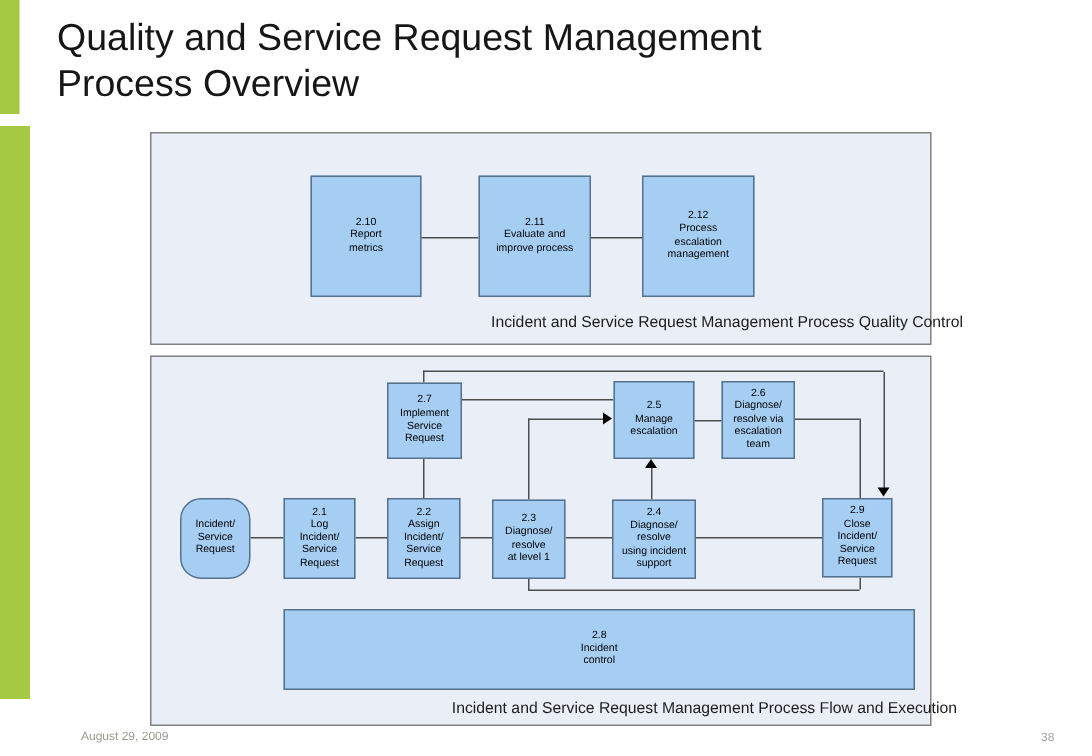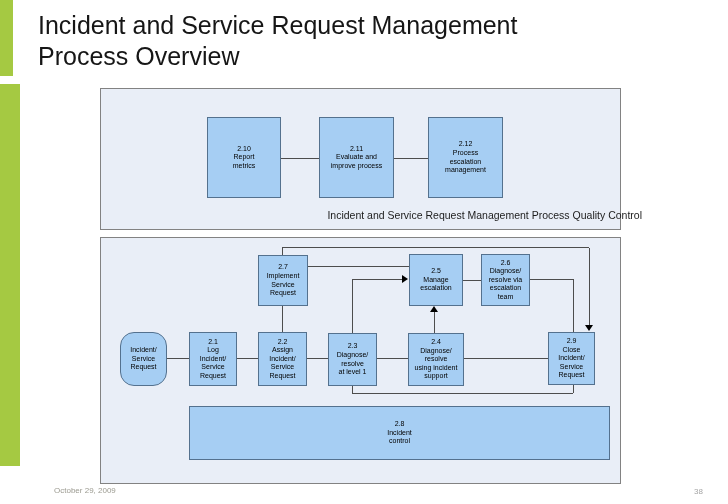--- a/index.html
+++ b/index.html
@@ -79,27 +79,28 @@
   .page-number { position:absolute; left:694px; top:487px; font-size:8px; color:#a5a5a5; }
 </style>
 </head>
 <body>
 
 <div class="slide">
 
   <div class="bar-top"></div>
   <div class="bar-main"></div>
 
-  <h1 class="title">Incident and Service Request Management
+  <h1 class="title">Quality and Service Request Management
 Process Overview</h1>
 
   <div class="sec" id="sec1"></div>
   <div class="sec-label" id="label1">Incident and Service Request Management Process Quality Control</div>
 
   <div class="sec" id="sec2"></div>
+  <div class="sec-label" id="label2">Incident and Service Request Management Process Flow and Execution</div>
 
   <div class="hline" id="qc1"></div>
   <div class="hline" id="qc2"></div>
   <div class="hline" id="fl0"></div>
   <div class="hline" id="fl1"></div>
   <div class="hline" id="fl2"></div>
   <div class="hline" id="fl3"></div>
   <div class="hline" id="fl4"></div>
   <div class="vline" id="v72"></div>
   <div class="vline" id="v7t"></div>
@@ -167,16 +168,16 @@
 team</div>
   <div class="pbox" id="b29">2.9
 Close
 Incident/
 Service
 Request</div>
   <div class="pbox" id="b28">2.8
 Incident
 control</div>
 
-  <div class="footer-date">October 29, 2009</div>
+  <div class="footer-date">August 29, 2009</div>
   <div class="page-number">38</div>
 
 </div>
 
 </body></html>

